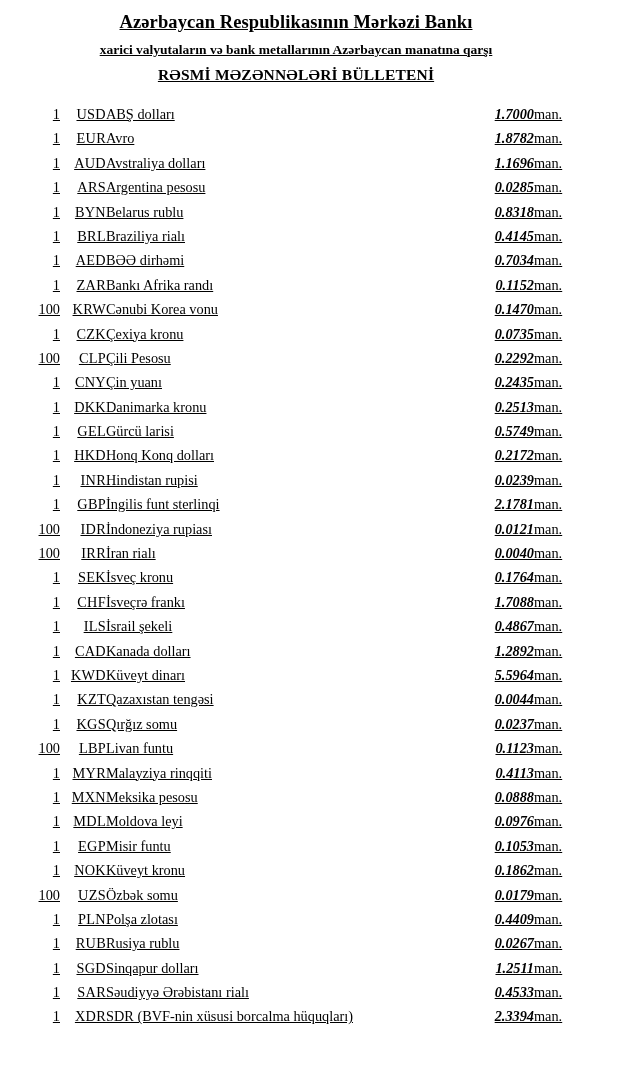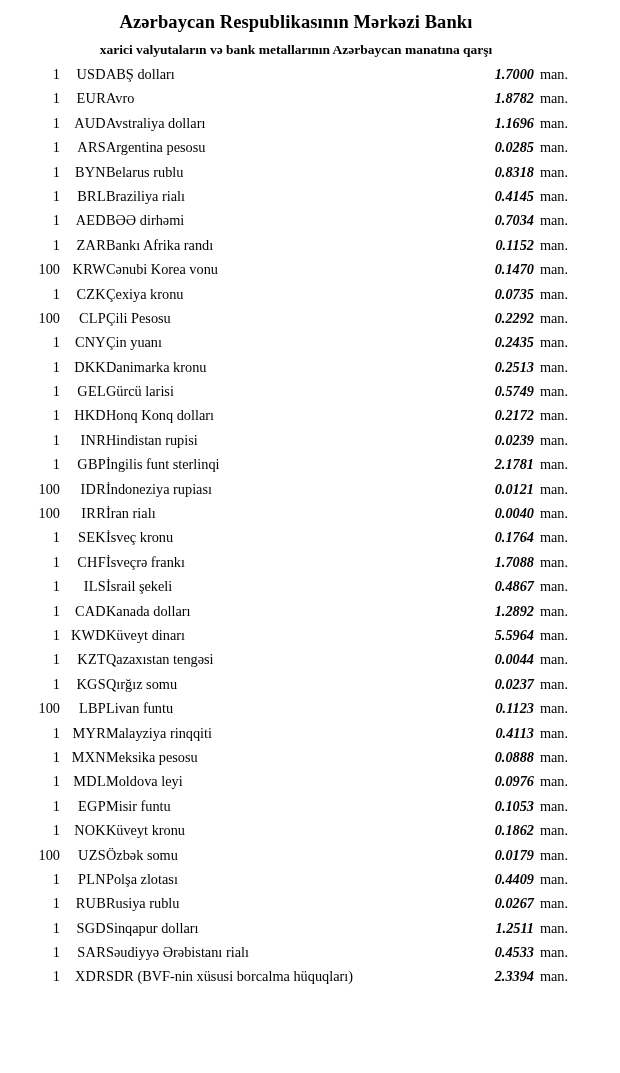--- a/index.html
+++ b/index.html
@@ -13,20 +13,21 @@
     font-family: "Liberation Serif", serif;
     color: #000000;
     overflow: hidden;
   }
   .page {
     width: 576px;
     height: 1073px;
     box-sizing: border-box;
     padding: 8px 2px 0 18px;
     position: relative;
+    text-decoration: underline;
   }
   .header {
     text-align: center;
   }
   .bank-title {
     font-size: 18.5px;
     font-weight: bold;
     letter-spacing: 0.1px;
     margin-top: 4px;
     margin-bottom: 9px;
@@ -85,31 +86,32 @@
   }
   td.c-rate {
     width: 78px;
     text-align: right;
     font-style: italic;
     font-weight: bold;
     padding-right: 10px;
   }
   td.c-unit {
     width: 40px;
-    text-align: center;
+    text-align: left;
   }
 </style>
 </head>
 <body>
 
 <div class="page">
 
   <div class="header">
     <div class="bank-title">Azərbaycan Respublikasının Mərkəzi Bankı</div>
     <div class="subtitle-line">xarici valyutaların və bank metallarının Azərbaycan manatına qarşı</div>
+    <div class="bulletin-line">RƏSMİ MƏZƏNNƏLƏRİ BÜLLETENİ</div>
   </div>
 
 
   <table class="rates">
     <tbody>
       <tr>
         <td class="c-amount">1</td>
         <td class="c-code">USD</td>
         <td class="c-name">ABŞ dolları</td>
         <td class="c-rate">1.7000</td>

